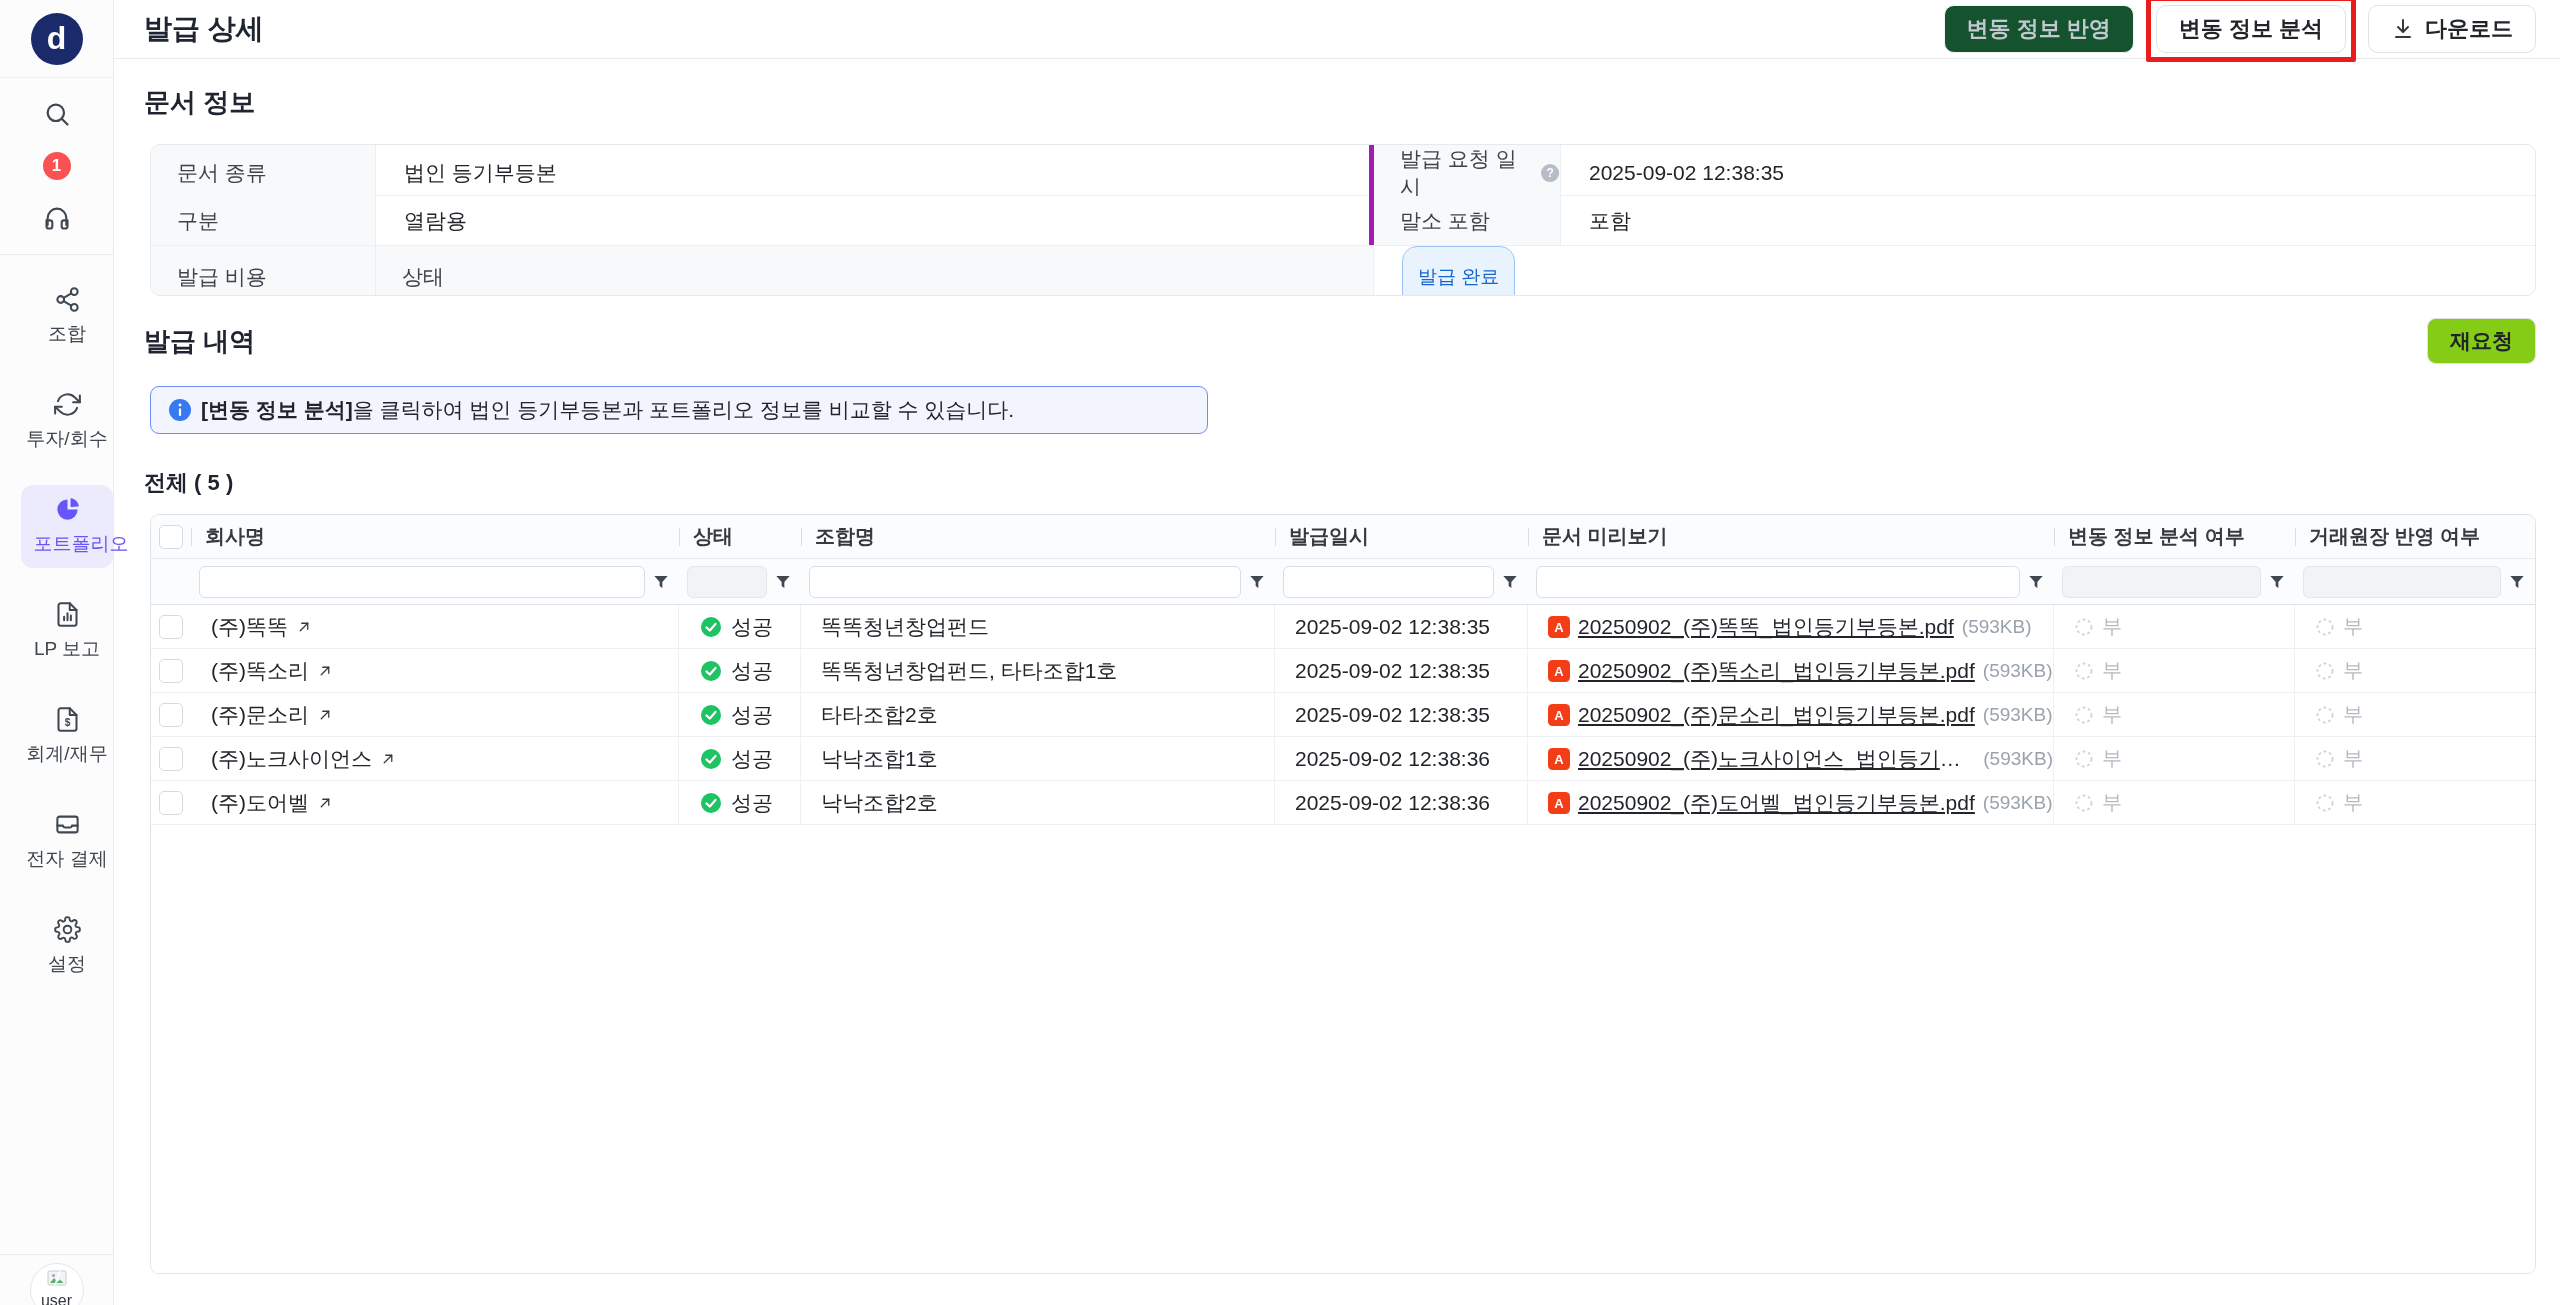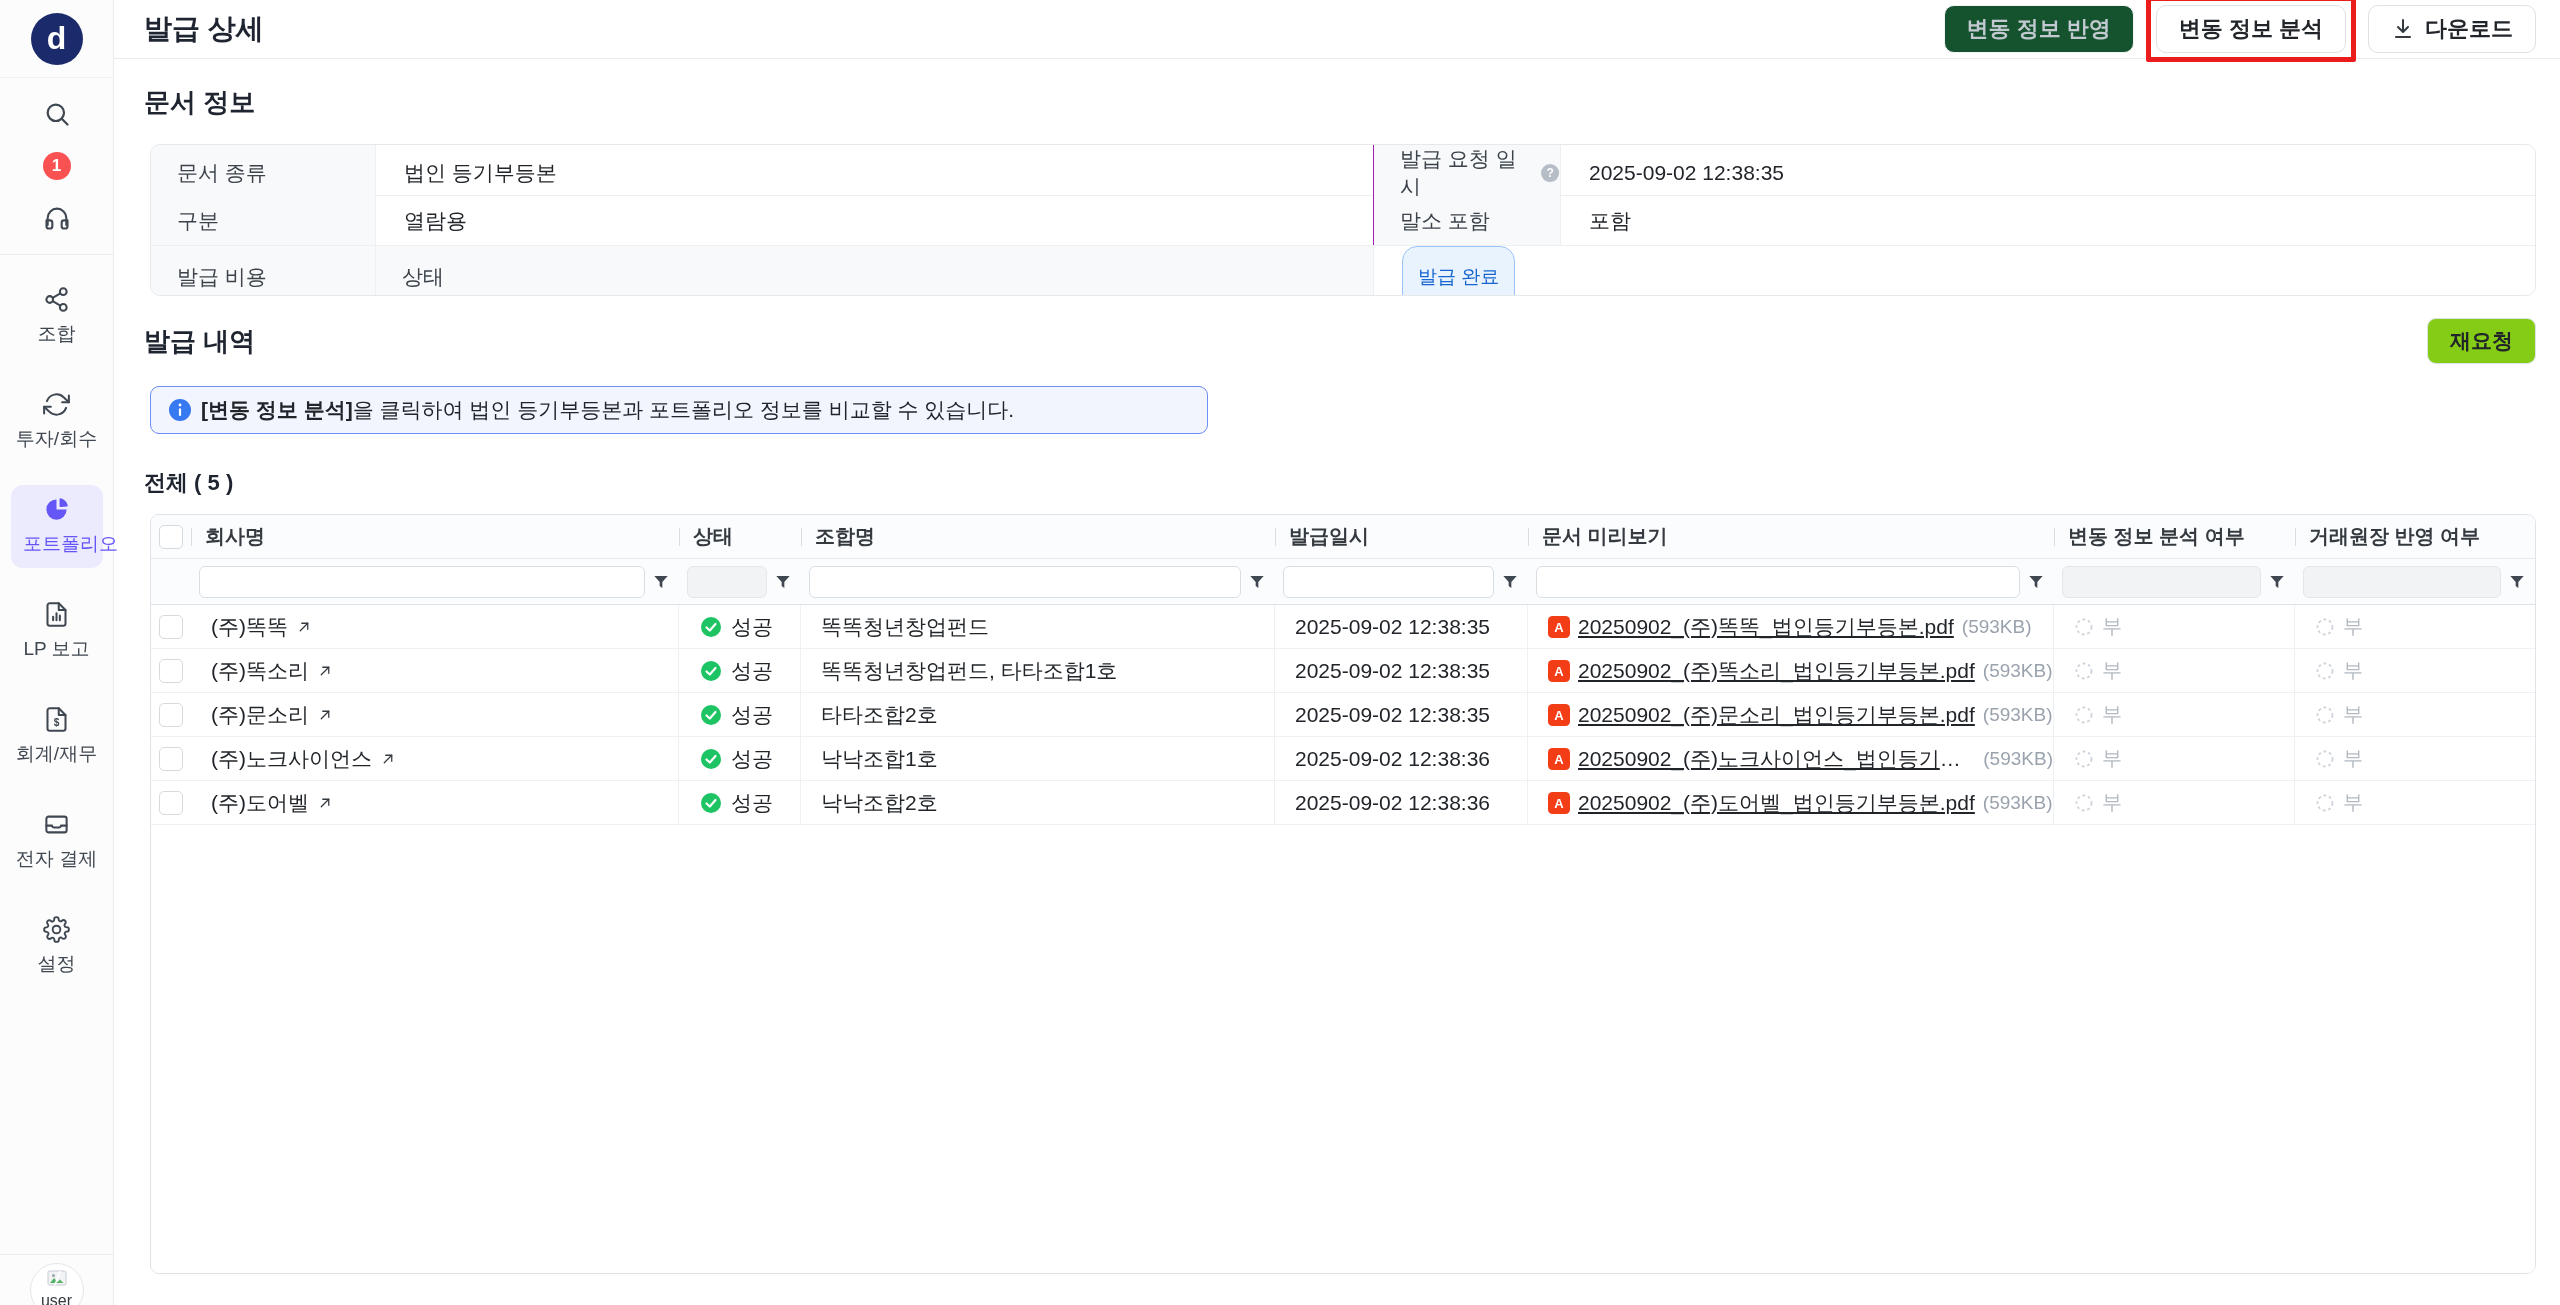--- a/index.html
+++ b/index.html
@@ -13,21 +13,21 @@
   .logo-area { height:78px; width:100%; display:flex; align-items:center; justify-content:center;
     border-bottom:1px solid #eef0f2; }
   .logo { width:52px; height:52px; border-radius:50%; background:#1b2a6b; color:#fff;
     font-size:32px; font-weight:800; display:flex; align-items:center; justify-content:center; cursor:pointer; }
   .side-top { display:flex; flex-direction:column; align-items:center; gap:24px; padding-top:22px; }
   .side-ic { width:28px; height:28px; color:#3f4750; cursor:pointer; }
   .side-ic svg { width:100%; height:100%; }
   .noti-badge { width:28px; height:28px; border-radius:50%; background:#fa5252; color:#fff;
     font-size:17px; font-weight:700; display:flex; align-items:center; justify-content:center; }
   .side-sep { width:114px; height:1px; background:#e9ecef; margin-top:22px; }
-  .nav { display:flex; flex-direction:column; align-items:center; gap:22px; padding-top:20px; width:100%; }
+  .nav { display:flex; flex-direction:column; align-items:flex-end; gap:22px; padding-top:20px; width:100%; }
   .nav-item { width:92px; display:flex; flex-direction:column; align-items:center; gap:8px;
     padding:11px 0; border-radius:12px; cursor:pointer; }
   .nav-ic { width:27px; height:27px; color:#3f4750; }
   .nav-ic svg { width:100%; height:100%; }
   .nav-label { font-size:19px; color:#3f4750; white-space:nowrap; }
   .nav-item.active { background:#eceafd; }
   .nav-item.active .nav-ic { color:#6456f7; }
   .nav-item.active .nav-label { color:#6456f7;margin-left:28px; }
   .side-bottom { margin-top:auto; width:100%; border-top:1px solid #e9ecef;
     display:flex; justify-content:center; padding-top:8px; }
@@ -53,21 +53,21 @@
   .section-title { font-size:26px; font-weight:700; color:#1e2430; }
 
   
   .doc-table { margin-top:24px; margin-left:6px; border:1px solid #e6e9ec; border-radius:10px;
     overflow:hidden; }
   .doc-row { display:grid; grid-template-columns:225px 998px 187px 1fr; height:50px; }
   .doc-row + .doc-row { border-top:1px solid #edf0f2; }
   .doc-label { background:#f8f9fa; display:flex; align-items:center; gap:8px; padding-left:26px;
     font-size:21px; color:#3c434b; border-right:1px solid #edf0f2; }
   .doc-value { display:flex; align-items:center; padding-left:28px; font-size:21px; color:#212529;
-    border-right:1px solid #a21caf; }
+    border-right:5px solid #a21caf; }
   .doc-value:last-child { border-right:none; }
   .help-ic { width:21px; height:21px; cursor:pointer; }
   .status-badge { font-size:19px; color:#1766d0; background:#e8f3fe; border:1px solid #9cc3f8;
     border-radius:15px; padding:19px 15px; line-height:1.2; }
 
   
   .iss-head { margin-top:22px; display:flex; align-items:center; justify-content:space-between; }
   .btn-sm { height:46px; padding:0 22px; border-radius:9px; border:1px solid #dde2e7; background:#84cc16;
     font-size:21px; font-weight:600; color:#212529; cursor:pointer; font-family:inherit; }
   .info-banner { margin-top:22px; margin-left:6px; width:1058px; height:48px; border:1.5px solid #6d8df7;

